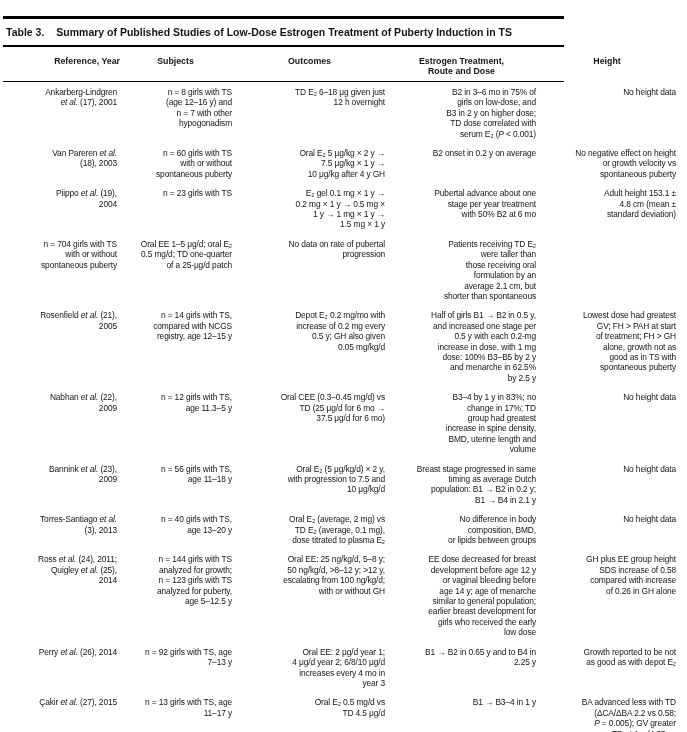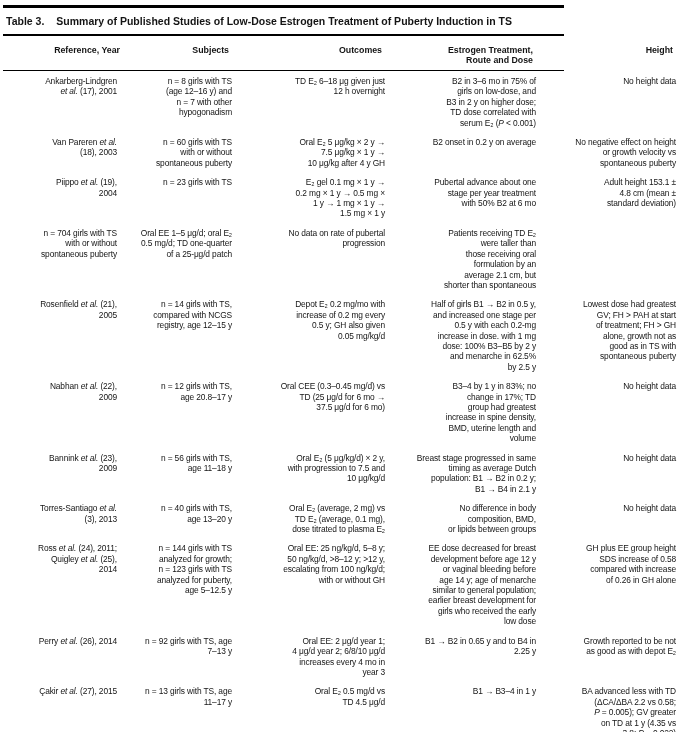--- a/index.html
+++ b/index.html
@@ -6,21 +6,21 @@
   html, body { margin: 0; padding: 0; }
   body {
     width: 687px; height: 732px;
     background: #ffffff;
     color: #141414;
     font-family: "Liberation Sans", "DejaVu Sans", sans-serif;
     overflow: hidden;
   }
   .page {
     width: 567px; height: 732px;
-    padding: 5px 3px;
+    padding: 16px 3px;
     display: flex;
     flex-direction: column;
   }
   .title-bar {
     border-top: 3px solid #000;
     border-bottom: 2px solid #000;
     padding: 7px 3px 7px 3px;
     font-size: 10.5px;
     font-weight: bold;
     line-height: 12px;
@@ -32,21 +32,21 @@
   }
   .thead {
     padding: 9px 0 5px 3px;
     border-bottom: 1.5px solid #000;
     font-size: 8.8px;
     font-weight: bold;
     line-height: 10px;
   }
   .hc {
     white-space: pre-line;
-    text-align: right;
+    text-align: center;
     padding-right: 8px;
   }
   .hc.first { text-align: right; padding-right: 2px; }
   .tbody {
     flex: 1;
     padding: 5px 0 2px 3px;
     border-bottom: 2.5px solid #000;
     font-size: 8.4px;
     line-height: 10.4px;
     letter-spacing: -0.12px;
@@ -168,21 +168,21 @@
 of treatment; FH &gt; GH
 alone, growth not as
 good as in TS with
 spontaneous puberty</div>
     </div>
 
     <div class="row grid-cols">
       <div class="cell">Nabhan <i>et al.</i> (22),
 2009</div>
       <div class="cell">n = 12 girls with TS,
-age 20.8–17 y</div>
+age 11.3–5 y</div>
       <div class="cell">Oral CEE (0.3–0.45 mg/d) vs
 TD (25 μg/d for 6 mo →
 37.5 μg/d for 6 mo)</div>
       <div class="cell">B3–4 by 1 y in 83%; no
 change in 17%; TD
 group had greatest
 increase in spine density,
 BMD, uterine length and
 volume</div>
       <div class="cell">No height data</div>

